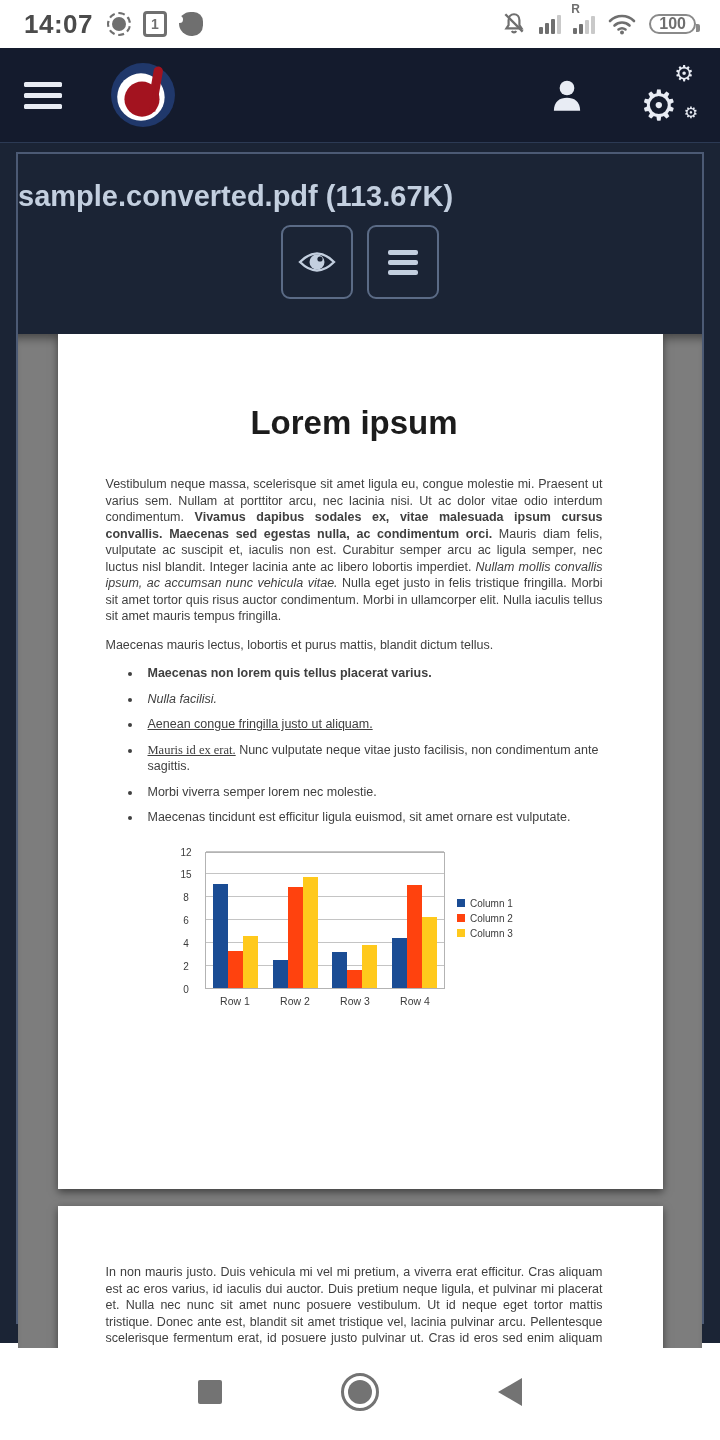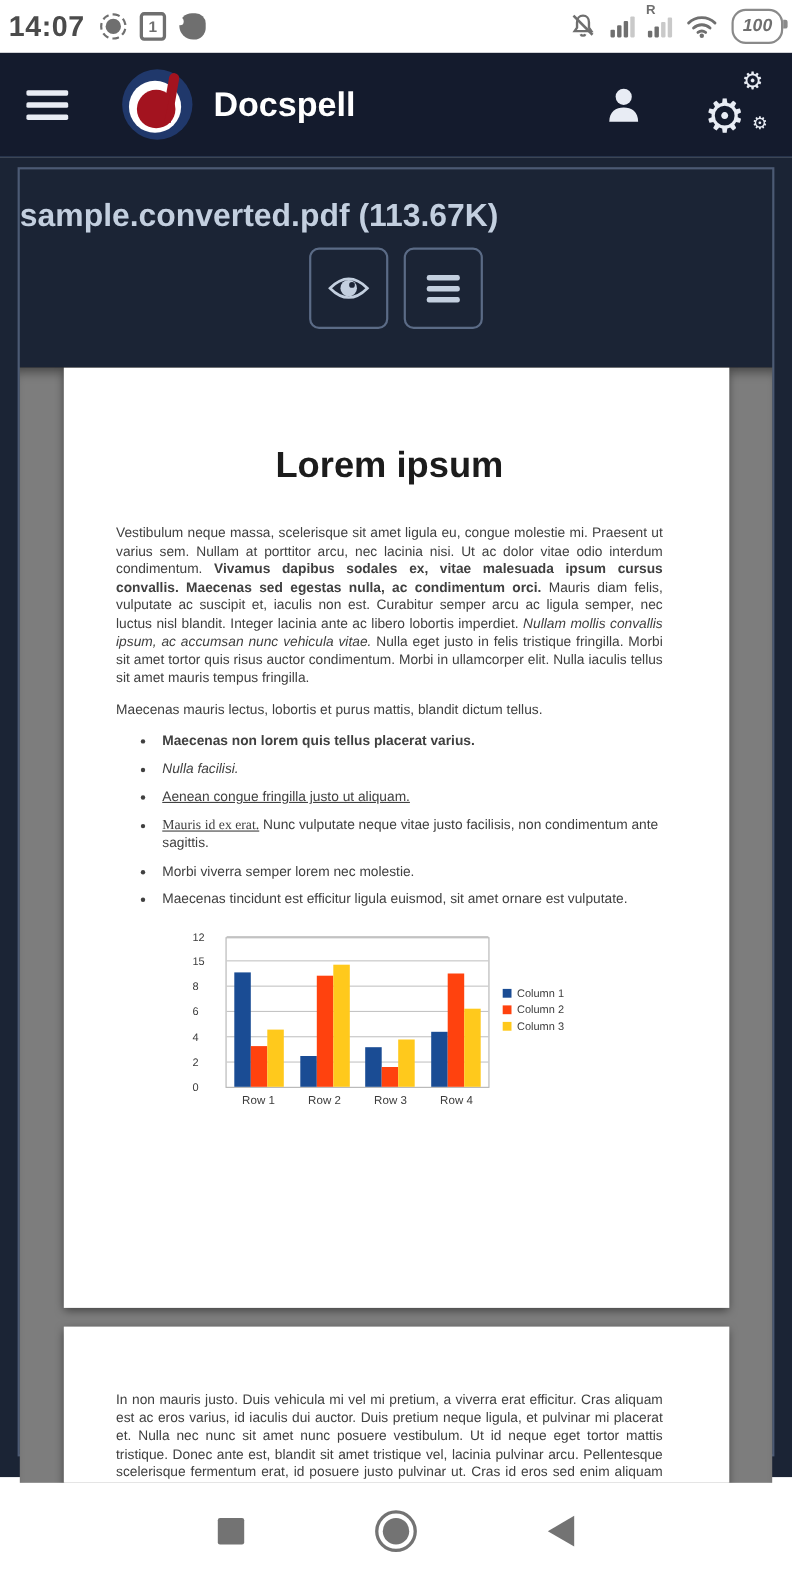--- a/index.html
+++ b/index.html
@@ -1,42 +1,42 @@
 <!DOCTYPE html>
 <html><head>
 <meta charset="utf-8">
 <style>
   * { margin:0; padding:0; box-sizing:border-box; }
   html,body { width:720px; height:1440px; overflow:hidden; background:#fff;
               font-family:"Liberation Sans", sans-serif; }
 
   
   .status-bar { height:48px; background:#ffffff; display:flex; align-items:center;
-                padding:0 8px; color:#4b4b4b; }
+                padding:0 24px; color:#4b4b4b; }
   .sb-time { font-size:26px; font-weight:600; letter-spacing:0.5px; margin-right:14px; }
   .sb-left { display:flex; align-items:center; gap:12px; }
   .sb-right { margin-left:auto; display:flex; align-items:center; gap:12px; }
   .sb-bubble { width:24px; height:24px; border-radius:50%; border:2px dashed #6f6f6f;
                position:relative; display:flex; align-items:center; justify-content:center; }
   .sb-bubble::before { content:""; width:14px; height:14px; border-radius:50%; background:#6f6f6f; }
   .sb-cal { width:24px; height:26px; border:3px solid #6f6f6f; border-radius:4px;
             font-size:14px; font-weight:700; color:#6f6f6f; display:flex;
             align-items:center; justify-content:center; }
   .sb-blob { width:24px; height:24px; background:#6f6f6f;
              border-radius:55% 45% 50% 60%; position:relative; }
   .sb-blob::after { content:""; position:absolute; left:-3px; top:4px; width:7px; height:7px;
                     background:#fff; border-radius:50%; }
   .bars { display:flex; align-items:flex-end; gap:2px; height:20px; }
   .bars i { width:4px; background:#6f6f6f; border-radius:1px; display:block; }
   .bars i.dim { background:#c9c9c9; }
   .roam { position:relative; display:flex; align-items:flex-end; }
   .roam .r { position:absolute; top:-12px; left:-2px; font-size:12px; font-weight:700; color:#6f6f6f; }
-  .batt { border:2.5px solid #8a8a8a; border-radius:13px; padding:0 8px; height:32px;
+  .batt { border:2.5px solid #8a8a8a; border-radius:13px; padding:0 8px; height:20px;
           display:flex; align-items:center; font-size:16px; font-weight:600; color:#6f6f6f;
-          position:relative;font-style:italic; }
+          position:relative; }
   .batt::after { content:""; position:absolute; right:-6px; top:8px; width:4px; height:8px;
                  background:#8a8a8a; border-radius:0 2px 2px 0; }
 
   
   .app-bar { height:95px; background:#141b2d; display:flex; align-items:center;
              padding:0 24px; border-bottom:1px solid #2c3a54; }
   .hamburger { width:38px; display:flex; flex-direction:column; gap:6px; cursor:pointer; }
   .hamburger i { height:5px; background:#e8ecf4; border-radius:1.5px; display:block; }
   .logo { margin-left:48px; width:66px; height:66px; }
   .app-title { color:#ffffff; font-size:31px; font-weight:700; margin-left:18px; }
@@ -70,21 +70,21 @@
   .doc-subtitle { margin-top:36px; margin-left:-13px; text-indent:14px;
                   font-size:21px; line-height:24px; font-weight:700; color:#222; }
   .doc-para { margin-top:34px; font-size:12.5px; line-height:16.5px; text-align:justify; }
   .doc-para2 { margin-top:12px; font-size:12.5px; line-height:16.5px; }
   .bullet-list { margin-top:12px; padding-left:36px; }
   .bullet-list li { font-size:12.5px; line-height:16.5px; margin-bottom:9px; padding-left:6px; }
 
   
   .chart { margin-top:20px; position:relative; width:350px; height:168px; margin-left:auto; margin-right:auto; }
   .yaxis { position:absolute; left:0; top:6px; width:22px; height:137px; }
-  .ytick { position:absolute; right:4px; font-size:10px; color:#3c3c3c; width:22px; text-align:left; }
+  .ytick { position:absolute; right:4px; font-size:10px; color:#3c3c3c; width:22px; text-align:center; }
   .plot { position:absolute; left:26px; top:6px; width:240px; height:137px;
           border:1px solid #b3b3b3; background:#fff; }
   .gridline { position:absolute; left:0; right:0; height:1px; background:#c4c4c4; }
   .groups { position:absolute; left:0; right:0; bottom:0; top:0; display:flex; }
   .group { flex:1; display:flex; align-items:flex-end; justify-content:center; }
   .bar { width:15px; }
   .xaxis { position:absolute; left:26px; top:149px; width:240px; display:flex; }
   .xtick { flex:1; text-align:center; font-size:10.5px; color:#3c3c3c; }
   .legend { position:absolute; left:278px; top:52px; }
   .legend-item { display:flex; align-items:center; gap:5px; font-size:10px; color:#3c3c3c;
@@ -149,21 +149,20 @@
       <i></i>
       <i></i>
     </div>
   <svg class="logo" viewBox="0 0 64 64">
     <circle cx="32" cy="32" r="31" fill="#20386b"></circle>
     <circle cx="30" cy="34" r="23" fill="#ffffff"></circle>
     <rect x="40" y="4" width="9" height="36" rx="4.5" fill="#a3131f" transform="rotate(10 44 22)"></rect>
     <circle cx="31" cy="36" r="17" fill="#a3131f"></circle>
     <path d="M44 20 L44 48 L38 48 Z" fill="#a3131f"></path>
   </svg>
-  <span class="app-title">Docspell</span>
   <div class="ab-right">
     <svg width="42" height="42" viewBox="0 0 24 24">
       <circle cx="12" cy="8" r="4.2" fill="#e8ecf4"></circle>
       <path d="M4.5 21 C4.5 15.5 8 13.5 12 13.5 C16 13.5 19.5 15.5 19.5 21 Z" fill="#e8ecf4"></path>
     </svg>
     <div class="gears">
       <span class="g1">⚙</span>
         <span class="g2">⚙</span>
         <span class="g3">⚙</span>
     </div>

